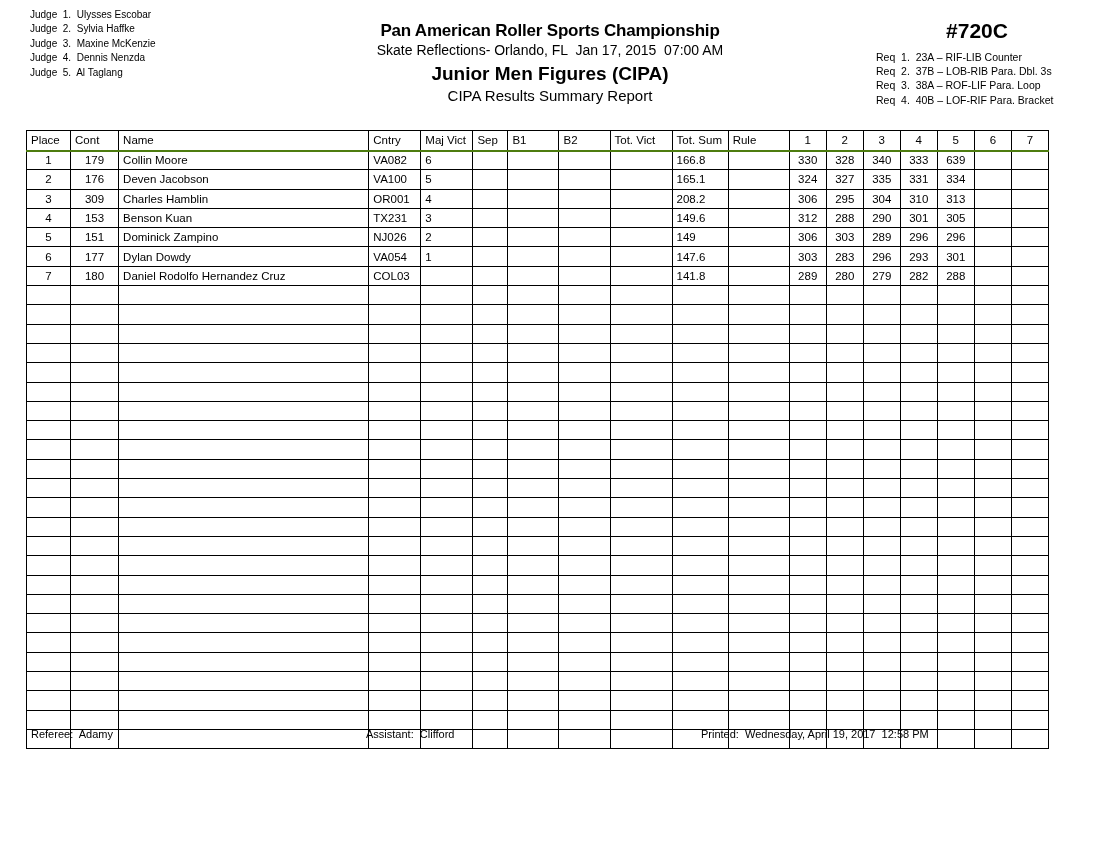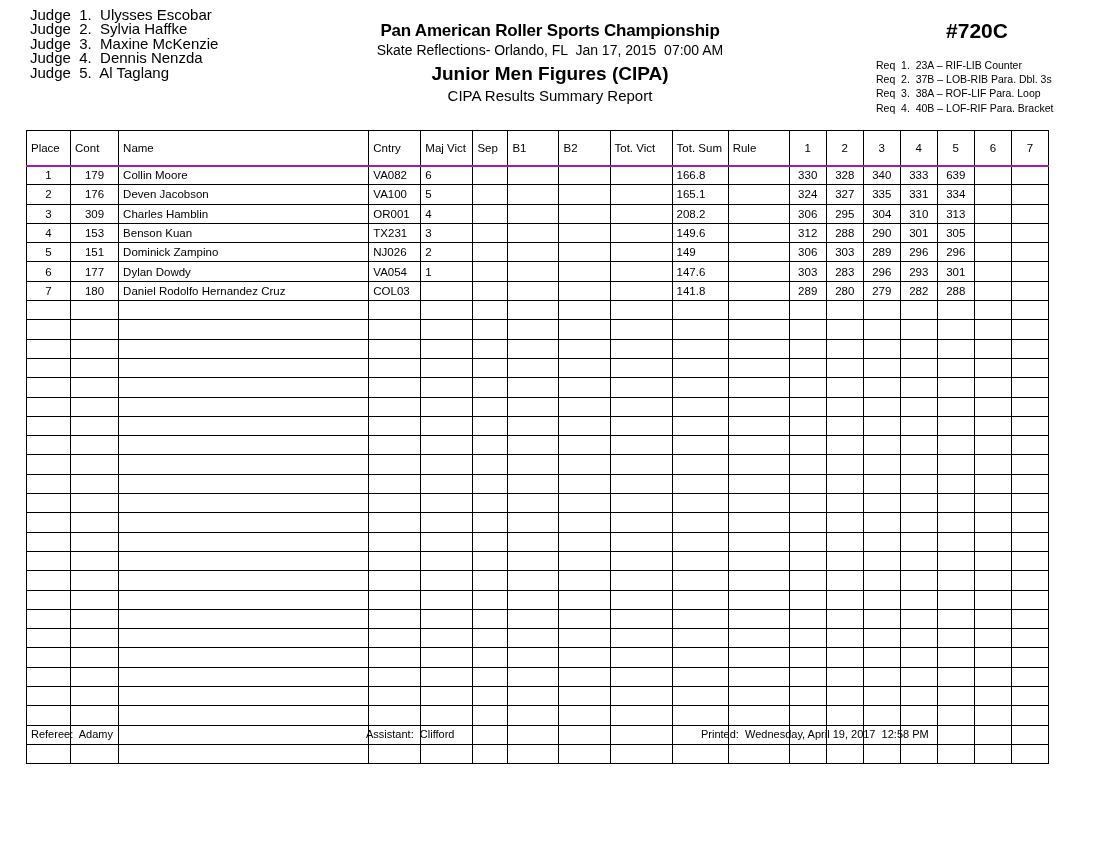--- a/index.html
+++ b/index.html
@@ -14,21 +14,21 @@
     font-family: "Liberation Sans", sans-serif;
     color: #000000;
     overflow: hidden;
   }
 
   
   #judges {
     position: absolute;
     left: 30px;
     top: 8px;
-    font-size: 15px;
+    font-size: 10px;
     line-height: 14.4px;
   }
   .judge-line {
     white-space: pre;
   }
   .judge-lbl { }
   .judge-num { }
   .judge-name { }
 
   
@@ -68,21 +68,21 @@
     top: 18px;
     width: 230px;
     text-align: center;
   }
   #event-code {
     font-size: 21px;
     font-weight: bold;
     line-height: 26px;
   }
   #req-list {
-    margin-top: 14px;
+    margin-top: 6px;
     font-size: 10.5px;
     line-height: 14.2px;
     text-align: left;
     padding-left: 14px;
   }
   .req-line { white-space: pre; }
 
   
   #results-table-wrap {
     position: absolute;
@@ -101,22 +101,22 @@
     border: 1px solid #000000;
     height: 19.3px;
     padding: 0 0 0 4px;
     font-weight: normal;
     text-align: left;
     overflow: hidden;
     white-space: nowrap;
     box-sizing: border-box;
   }
   table#results-table thead th {
-    border-bottom: 2px solid #a21caf;
-    height: 35px;
+    border-bottom: 2px solid #4d7c0f;
+    height: 20px;
   }
   
   table#results-table th.judge-col,
   table#results-table td.judge-col {
     text-align: center;
     padding-left: 0;
   }
   table#results-table td.col-place {
     text-align: center;
     padding-left: 0;

